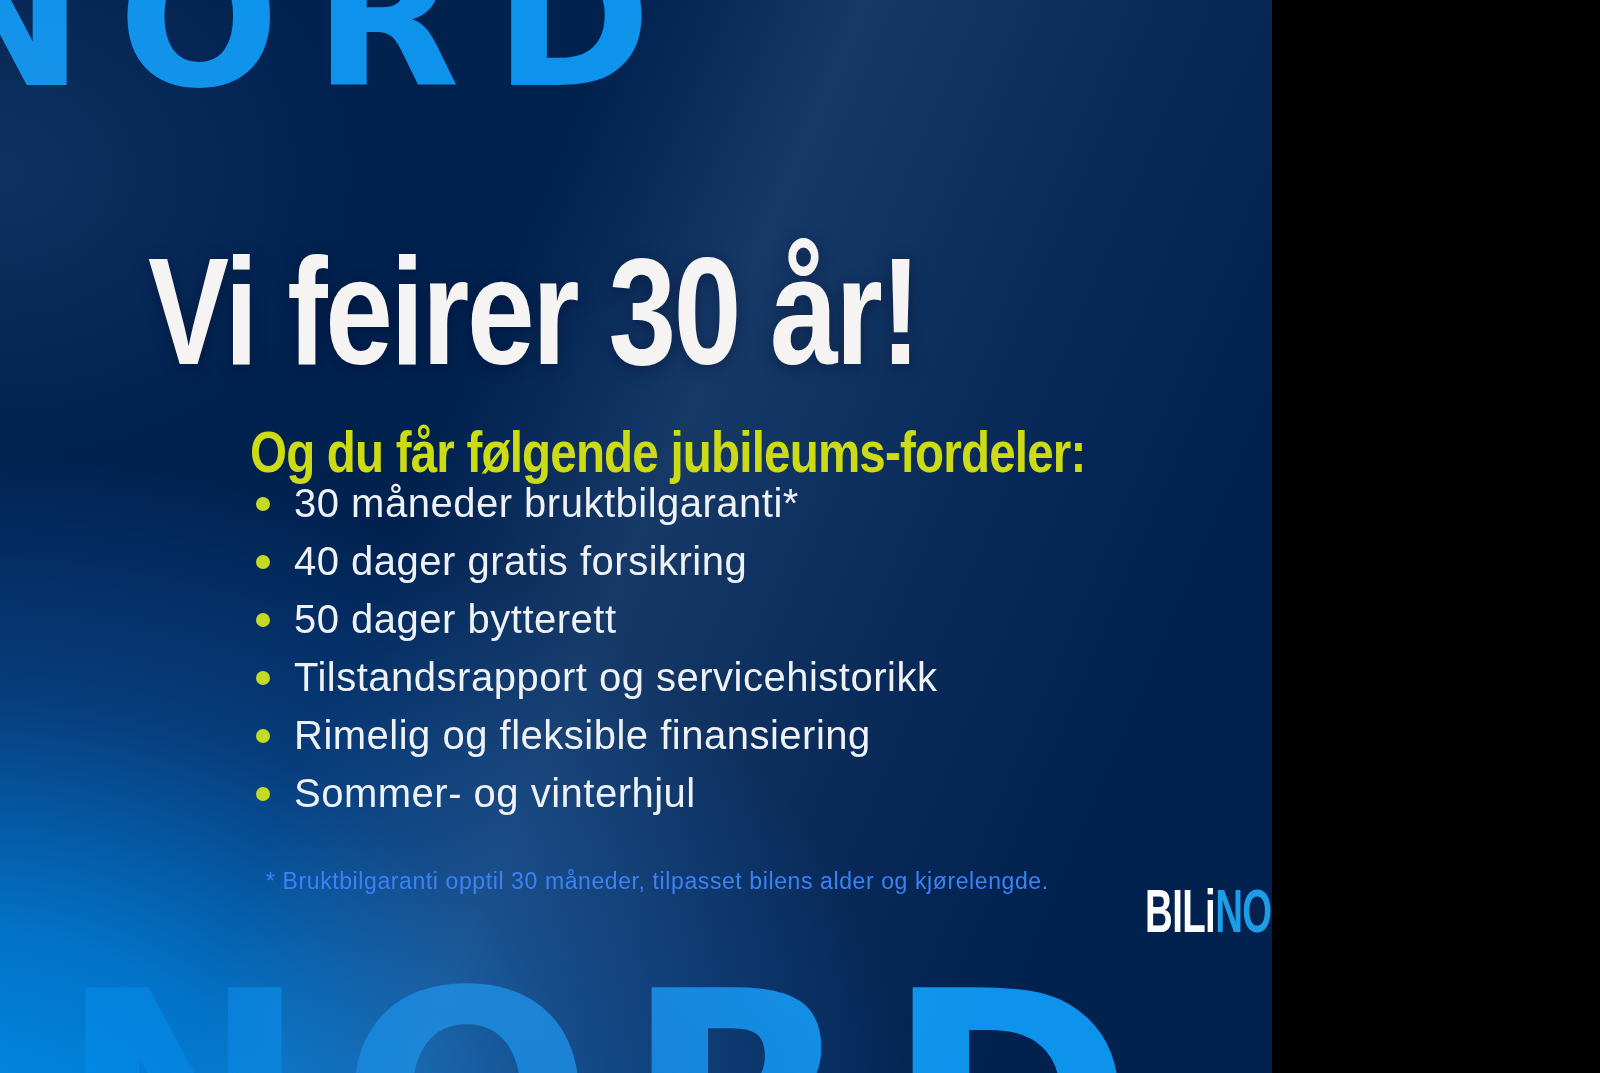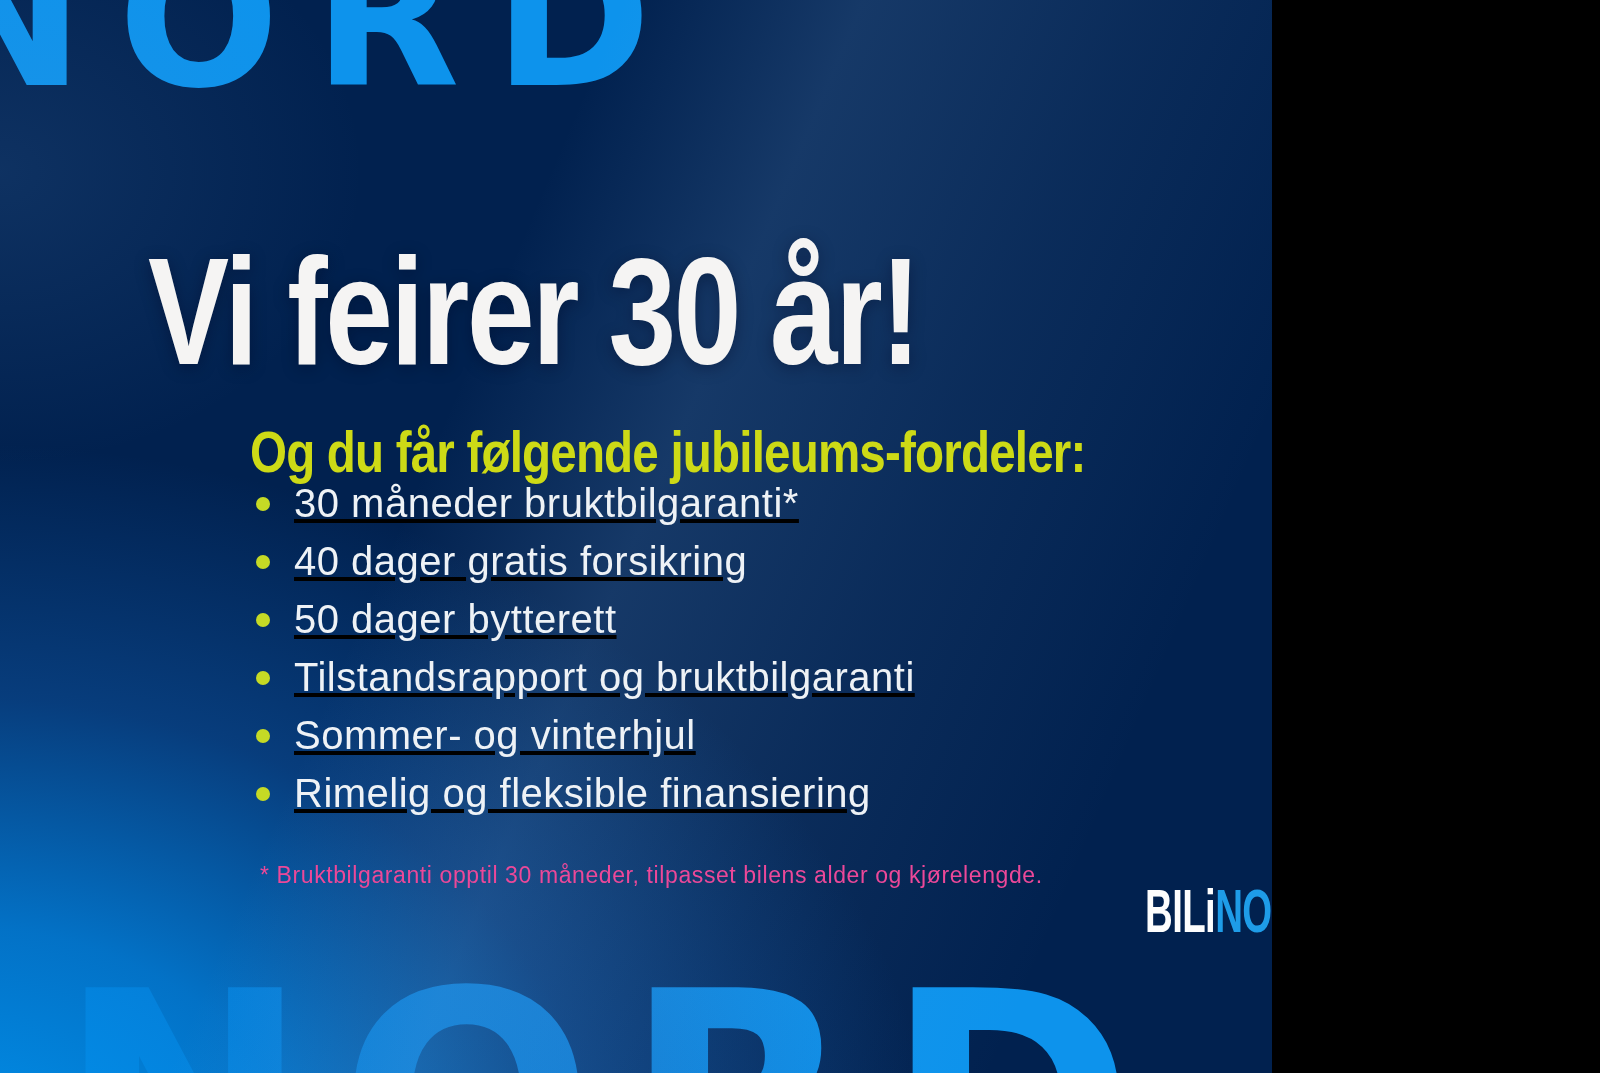--- a/index.html
+++ b/index.html
@@ -45,42 +45,42 @@
     position:absolute; left:250px; top:423px;
     margin:0;
     font-size:58px; font-weight:bold; line-height:1;
     letter-spacing:-1px;
     color:#cdda16;
     transform:scaleX(0.82); transform-origin:left top;
     white-space:nowrap;
   }
   .benefits{
     position:absolute; left:250px; top:483px;
-    margin:0; padding:0; list-style:none;text-decoration:underline;
+    margin:0; padding:0; list-style:none;
   }
   .benefits li{
     display:flex; align-items:center;
     height:40px; margin-bottom:18px;
     font-size:40px; line-height:1;
     color:#eef2f6;
     letter-spacing:0.5px;
     white-space:nowrap;
   }
   .benefits .dot{
     flex:0 0 auto;
     width:14px;height:14px;border-radius:50%;
     background:#c5da25;
     margin:2px 24px 0 6px;
   }
   .footnote{
     position:absolute; left:256px; top:858px;
-    margin:4px;
+    margin:10px;
     font-size:23px; line-height:1.2;
     letter-spacing:0.6px;
-    color:#ec4899;
+    color:#3b82f6;
     white-space:nowrap;
   }
   .logotype{
     position:absolute; left:1145px; top:880px;
     font-size:62px; font-weight:bold; line-height:1;
     letter-spacing:-1px;
     transform:scaleX(0.62); transform-origin:left top;
     white-space:nowrap;
   }
   .logotype .lg-white{ color:#fdfdfd; }
@@ -112,29 +112,29 @@
       <li>
         <span class="dot"></span>
         <span>40 dager gratis forsikring</span>
       </li>
       <li>
         <span class="dot"></span>
         <span>50 dager bytterett</span>
       </li>
       <li>
         <span class="dot"></span>
-        <span>Tilstandsrapport og bruktbilgaranti</span>
+        <span>Tilstandsrapport og servicehistorikk</span>
+      </li>
+      <li>
+        <span class="dot"></span>
+        <span>Rimelig og fleksible finansiering</span>
       </li>
       <li>
         <span class="dot"></span>
         <span>Sommer- og vinterhjul</span>
-      </li>
-      <li>
-        <span class="dot"></span>
-        <span>Rimelig og fleksible finansiering</span>
       </li>
     </ul>
 
   <p class="footnote">* Bruktbilgaranti opptil 30 måneder, tilpasset bilens alder og kjørelengde.</p>
 
   <div class="logotype"><span class="lg-white">BIL</span><span class="lg-white">i</span><span class="lg-blue">NORD</span></div>
 
   <svg class="emblem" width="112" height="94" viewBox="0 0 112 94">
     <text x="-5" y="84" font-family="'DejaVu Serif', serif" font-weight="bold" font-size="102" fill="#b3a276">3</text>
     <ellipse cx="77" cy="47" rx="26" ry="37" fill="none" stroke="#b3a276" stroke-width="13"></ellipse>

